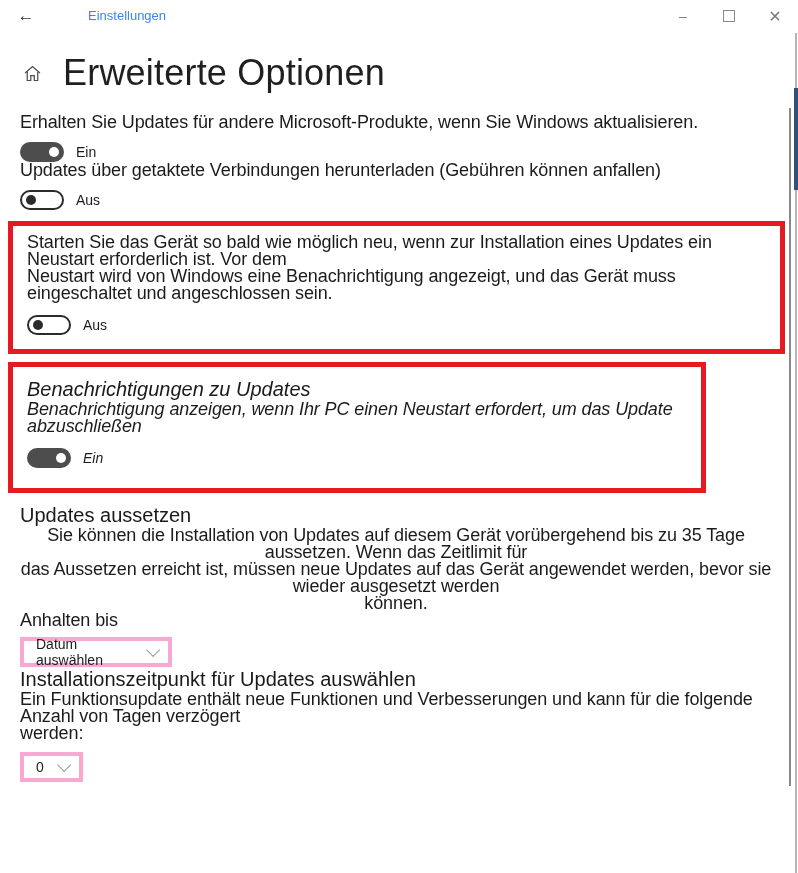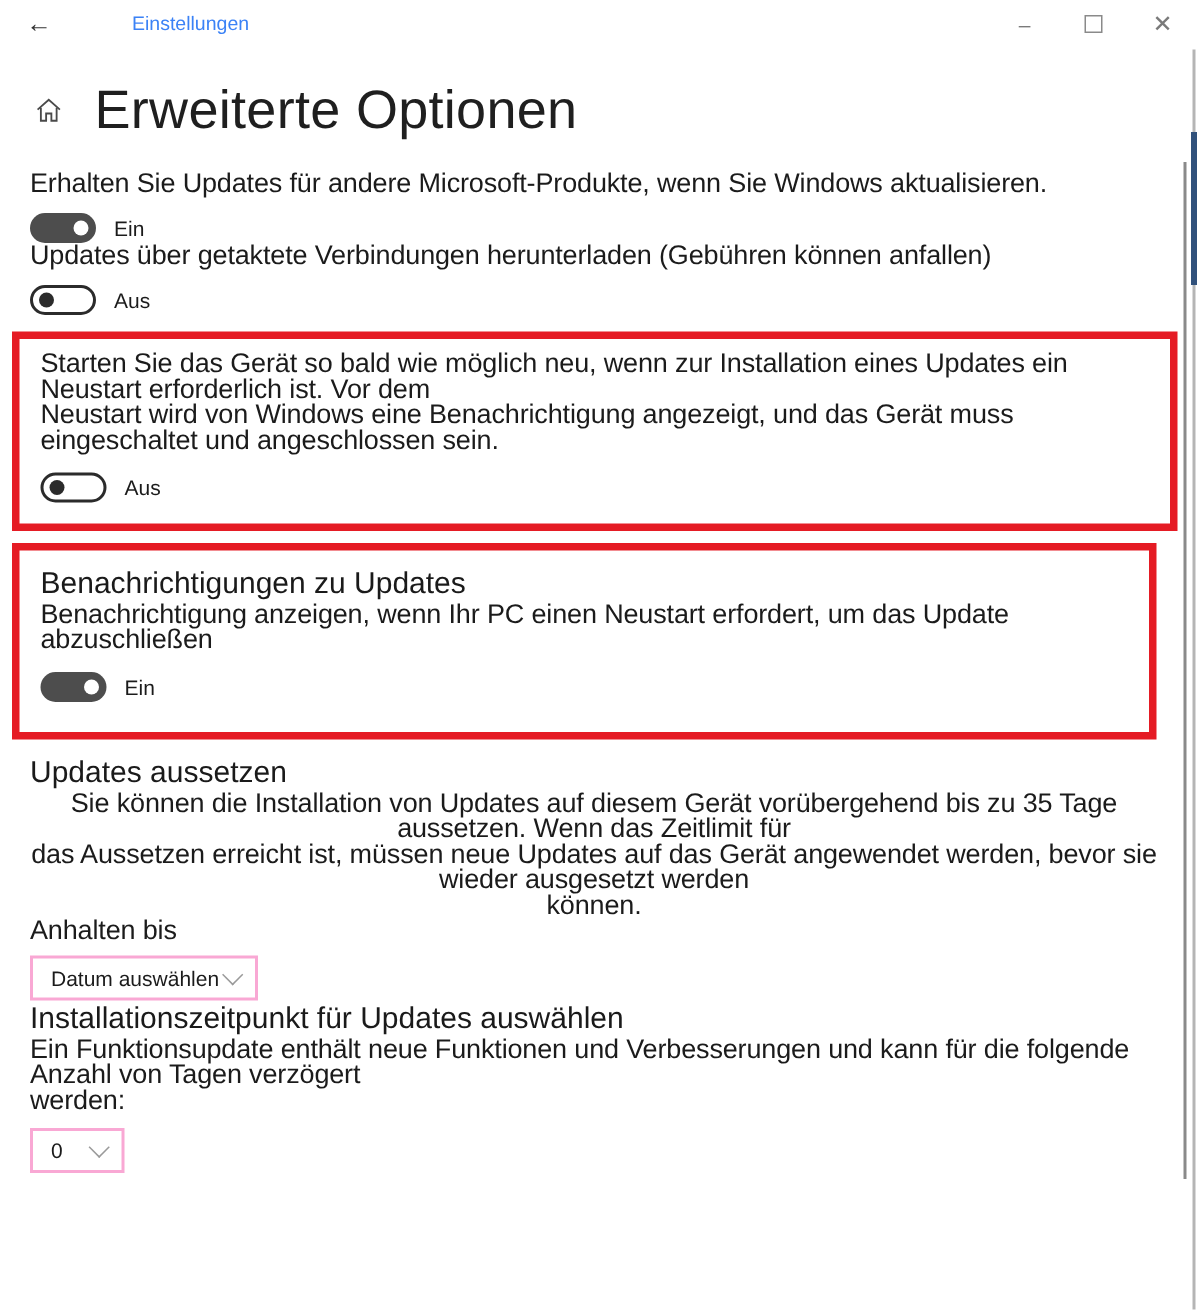--- a/index.html
+++ b/index.html
@@ -32,23 +32,23 @@
   .toggle-row{display:flex;align-items:center;gap:12px;height:21px;text-align:center;}
   .toggle{width:44px;height:20px;border-radius:10px;position:relative;box-sizing:border-box;cursor:default;flex:0 0 auto;}
   .toggle.on{background:#4d4d4d;}
   .toggle.on .knob{position:absolute;right:5px;top:5px;width:10px;height:10px;border-radius:50%;background:#ffffff;}
   .toggle.off{background:#ffffff;border:2px solid #2b2b2b;}
   .toggle.off .knob{position:absolute;left:4px;top:3px;width:10px;height:10px;border-radius:50%;background:#2b2b2b;}
   .toggle-label{font-size:14px;color:#1b1b1b;}
   
   .red-box{border:5px solid #e51b24;box-sizing:border-box;background:#ffffff;}
   .red-box.box1{margin-left:-12px;width:777px;margin-top:11px;padding:8px 14px 14px 14px;}
-  .red-box.box2{margin-left:-12px;width:763px;margin-top:8px;padding:10px 14px 20px 14px;}
+  .red-box.box2{margin-left:-12px;width:698px;margin-top:8px;padding:10px 14px 20px 14px;font-style:italic;}
   
-  .dropdown{box-sizing:border-box;border:2px solid #f9a8d4;height:30px;display:flex;align-items:center;
+  .dropdown{box-sizing:border-box;border:4px solid #f9a8d4;height:30px;display:flex;align-items:center;
     justify-content:space-between;padding:0 12px;background:#fff;cursor:default;}
   .dropdown .dd-label{font-size:14px;color:#1b1b1b;}
   .chevron{width:9px;height:9px;border-right:1.5px solid #9a9a9a;border-bottom:1.5px solid #9a9a9a;
     transform:rotate(45deg) translateY(-3px);flex:0 0 auto;}
   
   .scroll-line-a{position:absolute;right:7px;top:108px;height:678px;width:2px;background:#8a8a8a;}
   .scroll-line-b{position:absolute;right:1px;top:33px;bottom:0;width:2px;background:#b5b5b5;}
   .scroll-thumb{position:absolute;right:0;top:88px;width:4px;height:102px;background:#31517b;}
   
   .mt20{margin-top:20px;} .mt18{margin-top:18px;} .mt16{margin-top:16px;}

